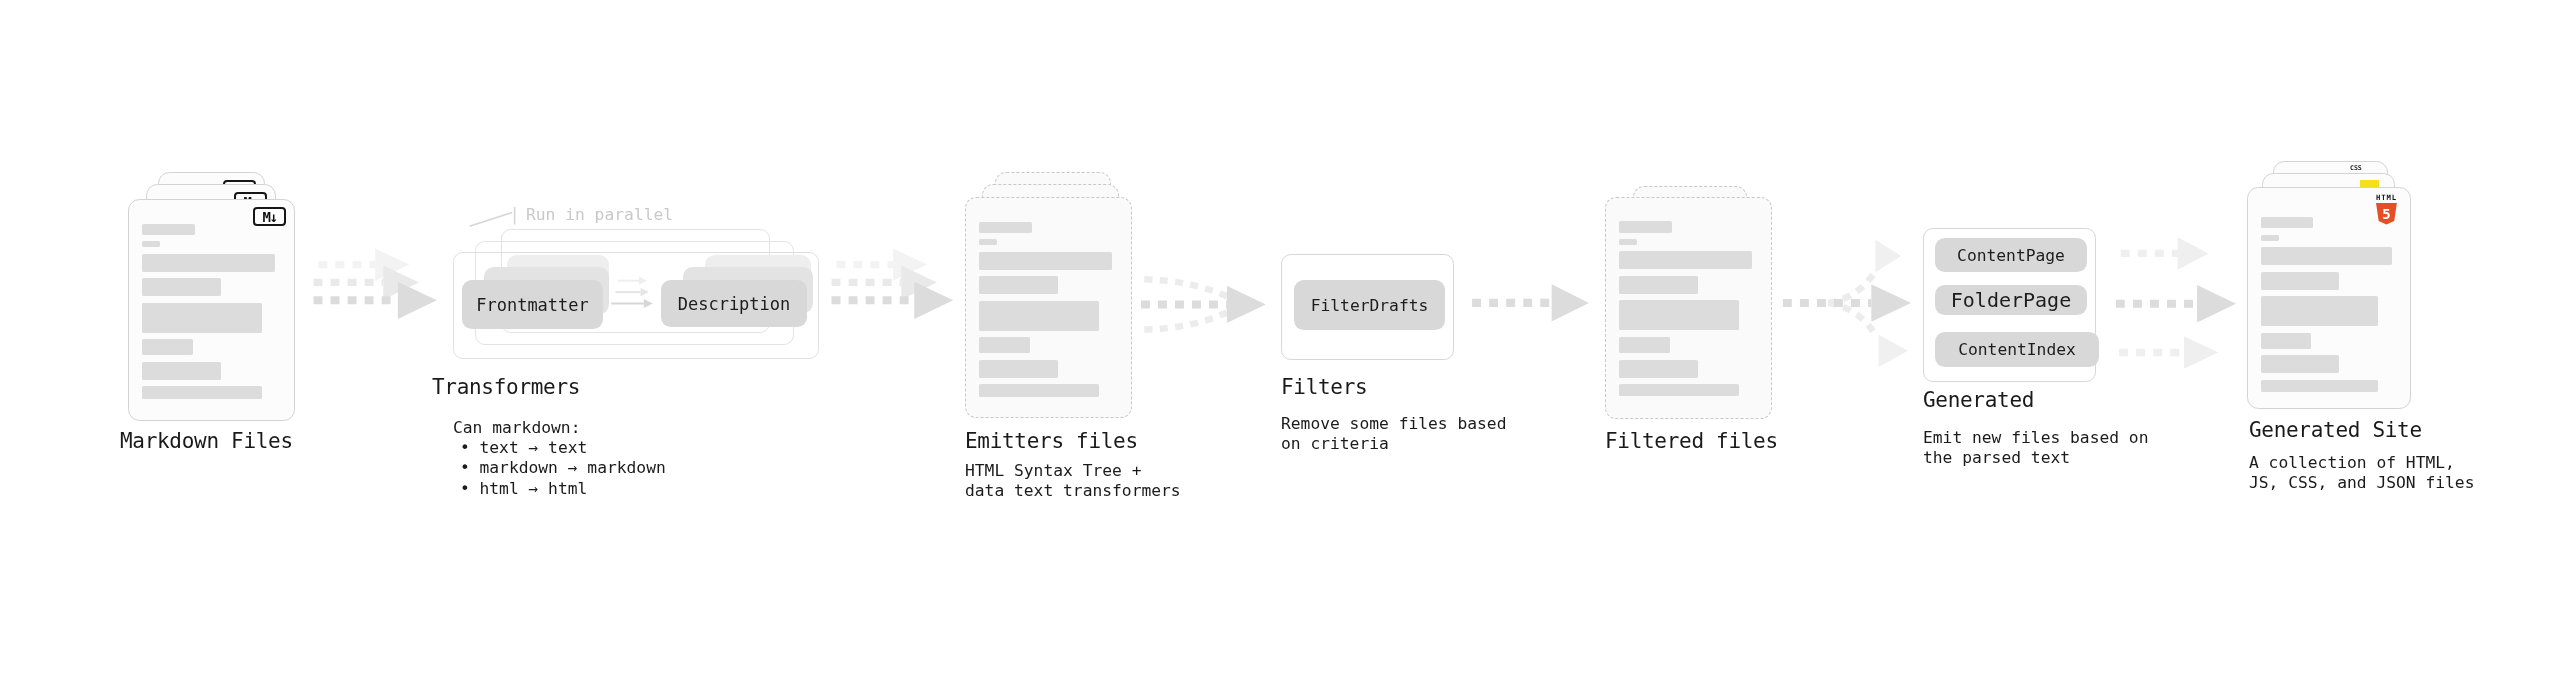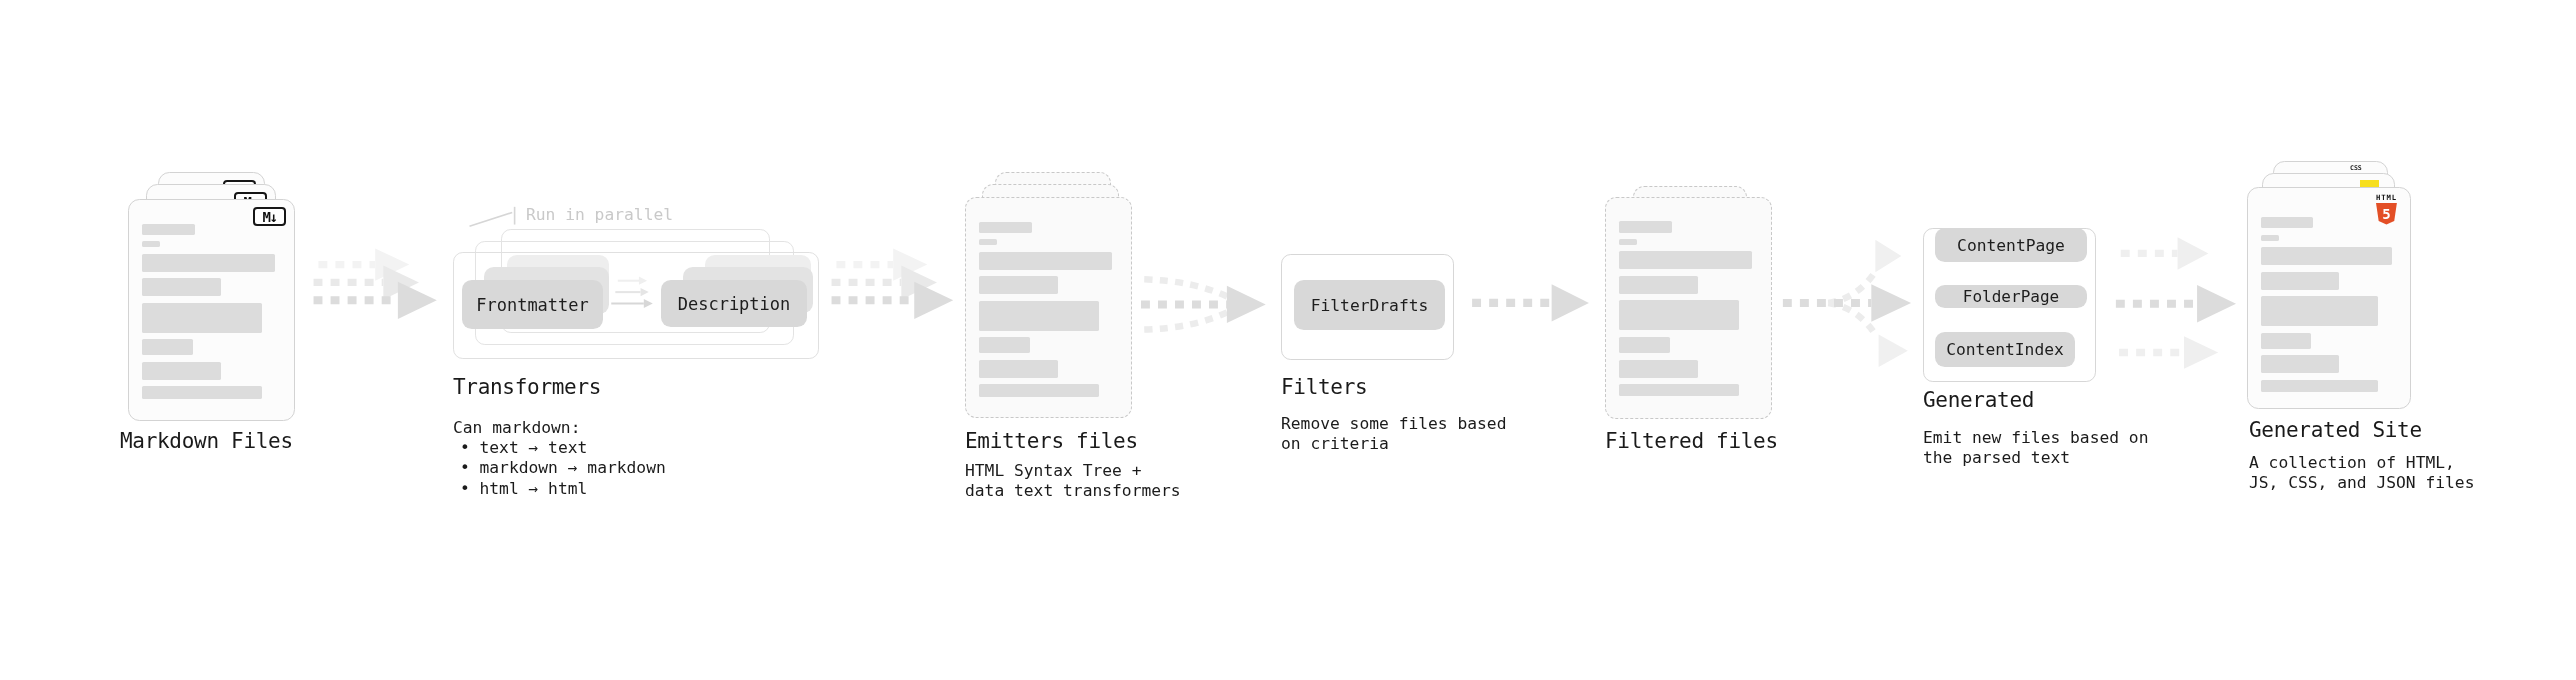--- a/index.html
+++ b/index.html
@@ -107,21 +107,21 @@
     <line x1="4" y1="41" x2="44" y2="41" stroke="#d7d7d7" stroke-width="2.5"></line>
     <polygon points="44,35.5 55,41 44,46.5" fill="#d7d7d7"></polygon>
   </svg>
 
   <svg style="left:466px;top:202px" width="65" height="29" viewBox="0 0 80 36">
     <path d="M4,30 L57,13" stroke="#d6d6d6" stroke-width="2" fill="none"></path>
     <path d="M60,6 L60,28" stroke="#d6d6d6" stroke-width="2" fill="none"></path>
   </svg>
   <div class="annotation" style="left:526px;top:205px">Run in parallel</div>
 
-  <div class="title" style="left:453px;top:375px">Transformers</div>
+  <div class="title" style="left:432px;top:375px">Transformers</div>
   <div class="caption" style="left:453px;top:418px">Can markdown:</div>
   <div class="bullets" style="left:460px;top:438px">
     <span class="row"><span class="glyph">•</span><span>text → text</span></span>
     <span class="row"><span class="glyph">•</span><span>markdown → markdown</span></span>
     <span class="row"><span class="glyph">•</span><span>html → html</span></span>
   </div>
 
   <svg style="left:825px;top:250px" width="138" height="73" viewBox="0 0 170 90">
     <line x1="14" y1="18" x2="84" y2="18" stroke="#f3f3f3" stroke-width="9" stroke-dasharray="11 10"></line>
     <polygon points="84,-2 126,18 84,38" fill="#f3f3f3"></polygon>
@@ -193,23 +193,23 @@
   <svg style="left:1778px;top:238px" width="142" height="134" viewBox="0 0 175 165">
     <path d="M62,80 Q100,74 122,38" stroke="#ececec" stroke-width="8" stroke-dasharray="10 9" fill="none"></path>
     <path d="M62,80 Q100,86 122,122" stroke="#ececec" stroke-width="8" stroke-dasharray="10 9" fill="none"></path>
     <polygon points="120,2 152,22 120,42" fill="#f0f0f0"></polygon>
     <polygon points="124,119 160,139 124,159" fill="#f0f0f0"></polygon>
     <line x1="6" y1="80" x2="115" y2="80" stroke="#dcdcdc" stroke-width="10" stroke-dasharray="11 10"></line>
     <polygon points="115,57 164,80 115,103" fill="#dcdcdc"></polygon>
   </svg>
 
   <div class="panel" style="left:1923px;top:228px;width:173px;height:154px"></div>
-  <div class="tbox" style="left:1935px;top:228px;width:152px;height:34px;font-size:16.3px">ContentPage</div>
-  <div class="tbox" style="left:1935px;top:285px;width:152px;height:23px;font-size:16px">FolderPage</div>
-  <div class="tbox" style="left:1935px;top:332px;width:140px;height:35px;font-size:16.3px">ContentIndex</div>
+  <div class="tbox" style="left:1935px;top:238px;width:152px;height:34px;font-size:16.3px">ContentPage</div>
+  <div class="tbox" style="left:1935px;top:285px;width:152px;height:30px;font-size:20px">FolderPage</div>
+  <div class="tbox" style="left:1935px;top:332px;width:164px;height:35px;font-size:16.3px">ContentIndex</div>
   <div class="title" style="left:1923px;top:388px">Generated</div>
   <div class="caption" style="left:1923px;top:428px">
     <span style="display:block">Emit new files based on</span>
     <span style="display:block">the parsed text</span>
   </div>
 
   <svg style="left:2111px;top:238px" width="138" height="134" viewBox="0 0 170 165">
     <line x1="12" y1="19" x2="82" y2="19" stroke="#efefef" stroke-width="9" stroke-dasharray="11 10"></line>
     <polygon points="82,-1 120,19 82,39" fill="#efefef"></polygon>
     <line x1="6" y1="81" x2="106" y2="81" stroke="#dcdcdc" stroke-width="10" stroke-dasharray="11 10"></line>

